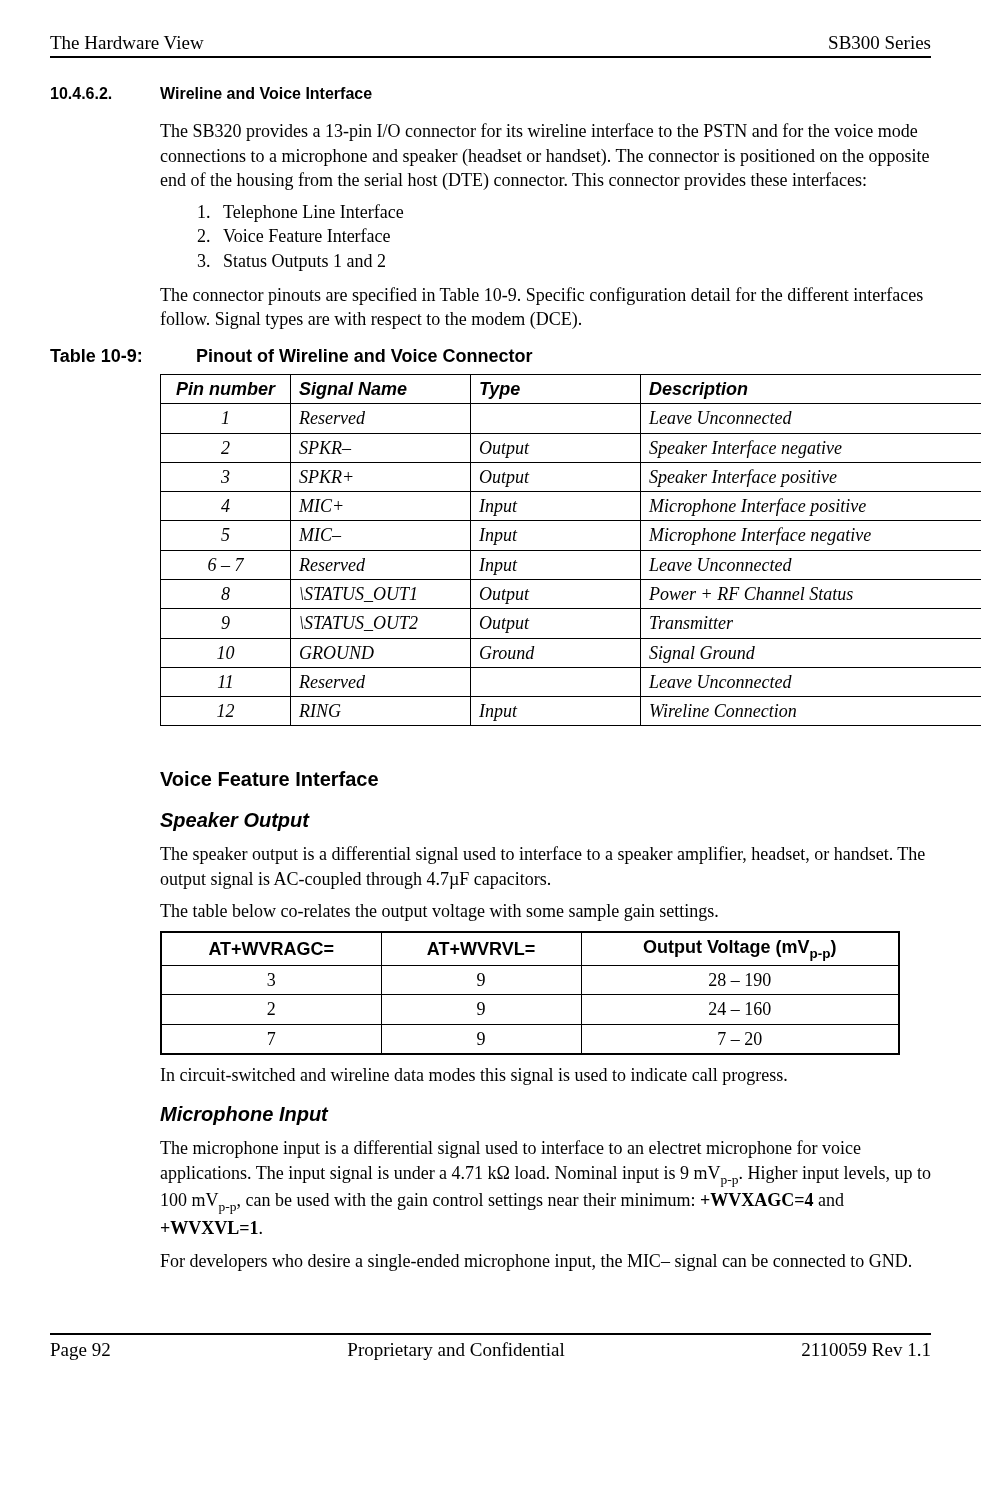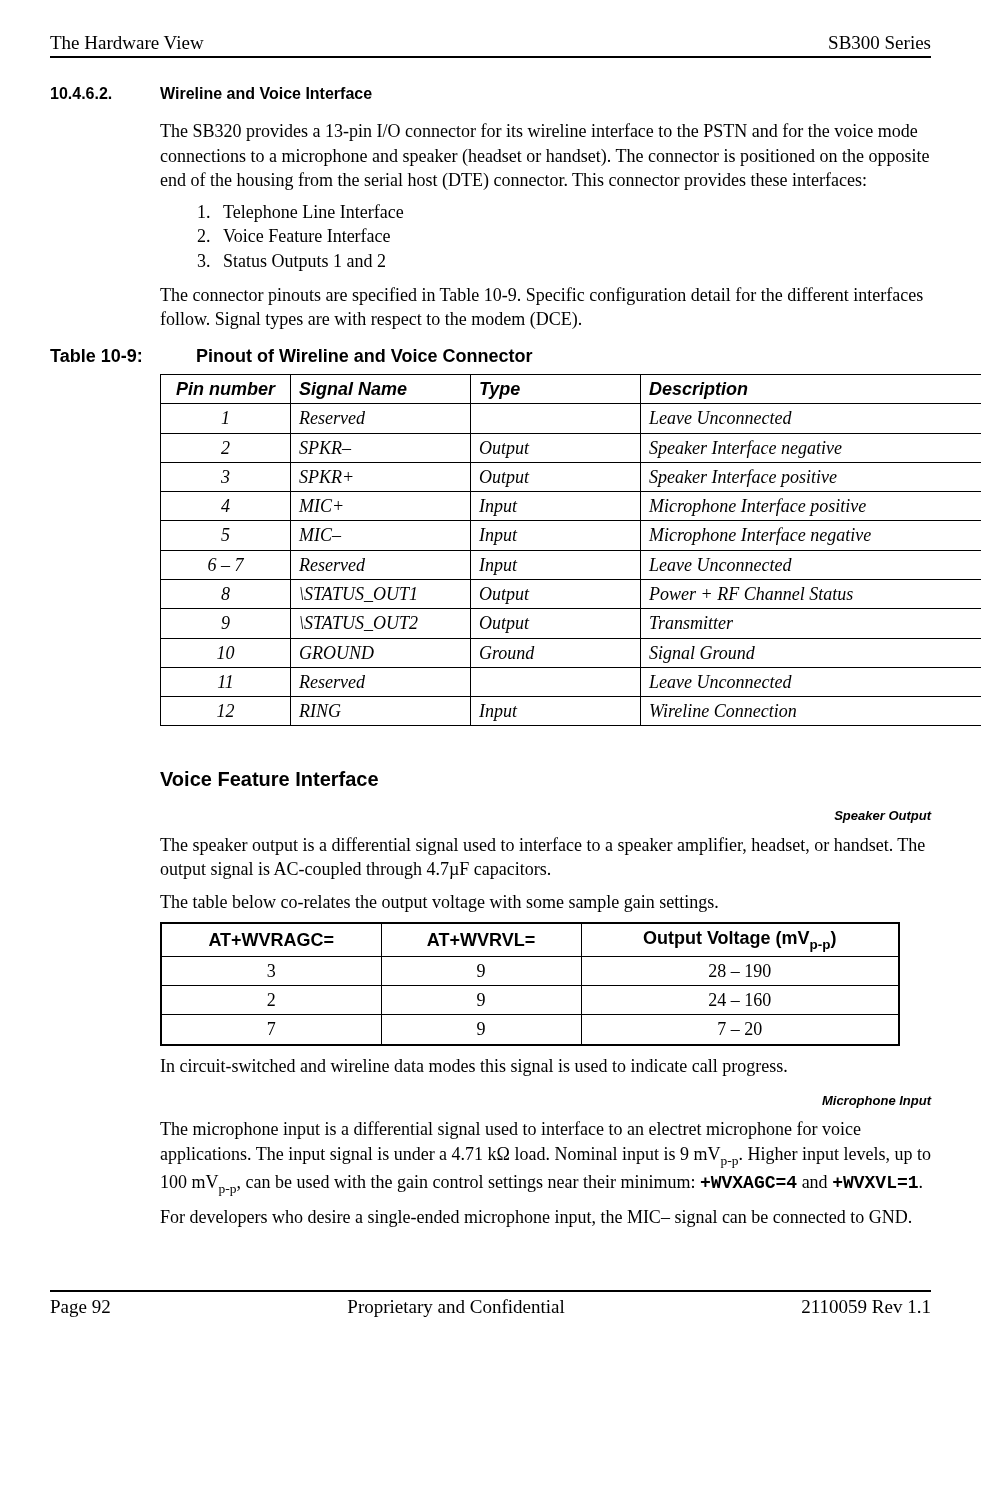--- a/index.html
+++ b/index.html
@@ -94,38 +94,37 @@
     .sub-heading-large {
       font-family: Arial, Helvetica, sans-serif;
       font-weight: bold;
       font-size: 20px;
       margin: 40px 0 10px 0;
     }
     .sub-heading-italic {
       font-family: Arial, Helvetica, sans-serif;
       font-weight: bold;
       font-style: italic;
-      font-size: 13px;
+      font-size: 20px;
       margin: 14px 0 8px 0;
-      text-align: right;
     }
     .footer {
       display: flex;
       justify-content: space-between;
       border-top: 2px solid #000;
       font-size: 19px;
       margin-top: 60px;
       padding-top: 2px;
     }
     sub {
       font-size: 0.75em;
       vertical-align: sub;
     }
     .bold-inline {
-      font-family: Liberation Mono, monospace;
+      font-family: Liberation Serif, serif;
       font-weight: bold;
     }
   </style>
 </head>
 <body>
 
 <div class="top-header">
   <span>The Hardware View</span>
   <span>SB300 Series</span>
 </div>

